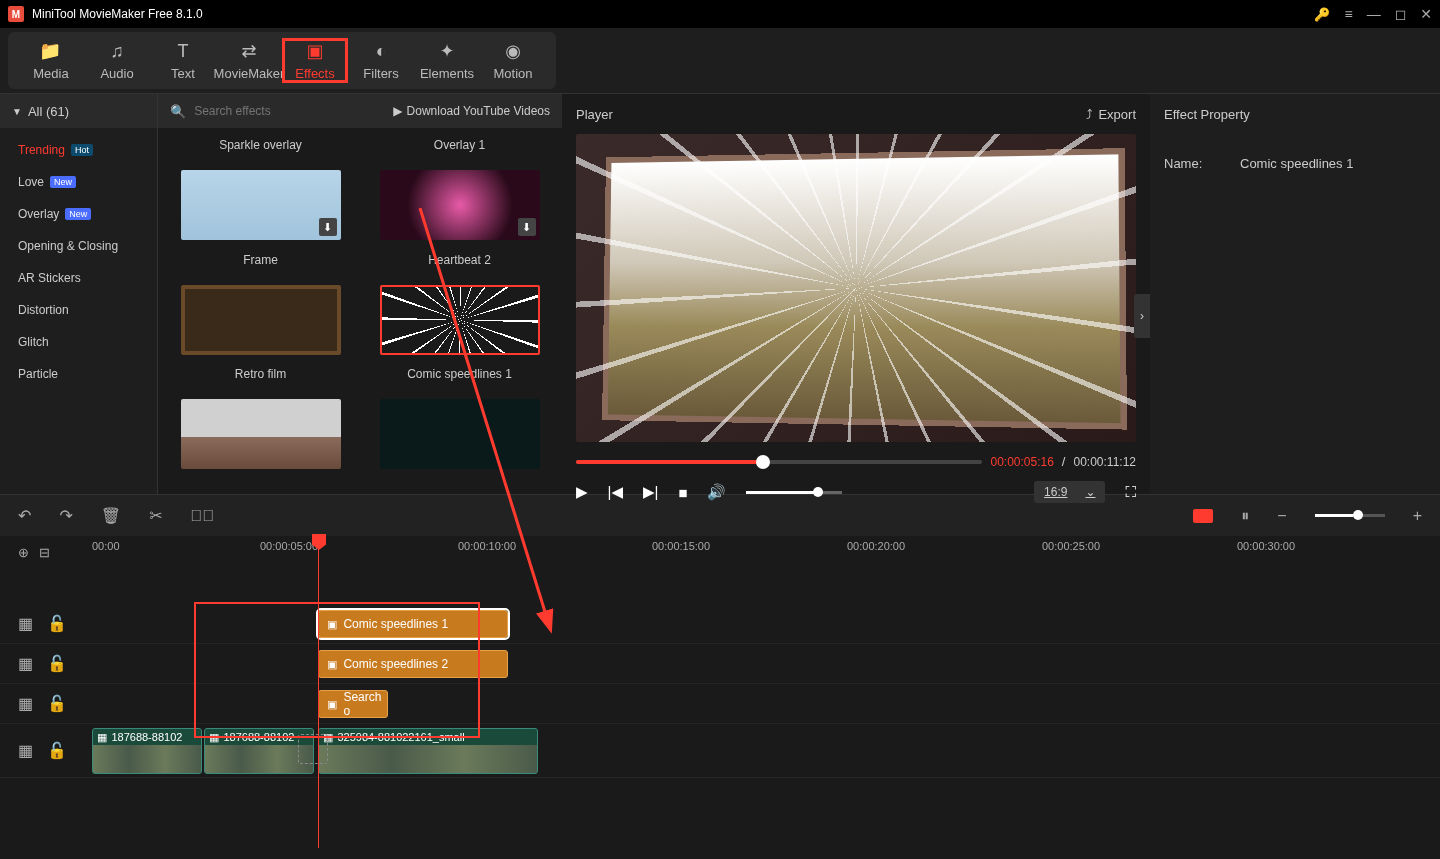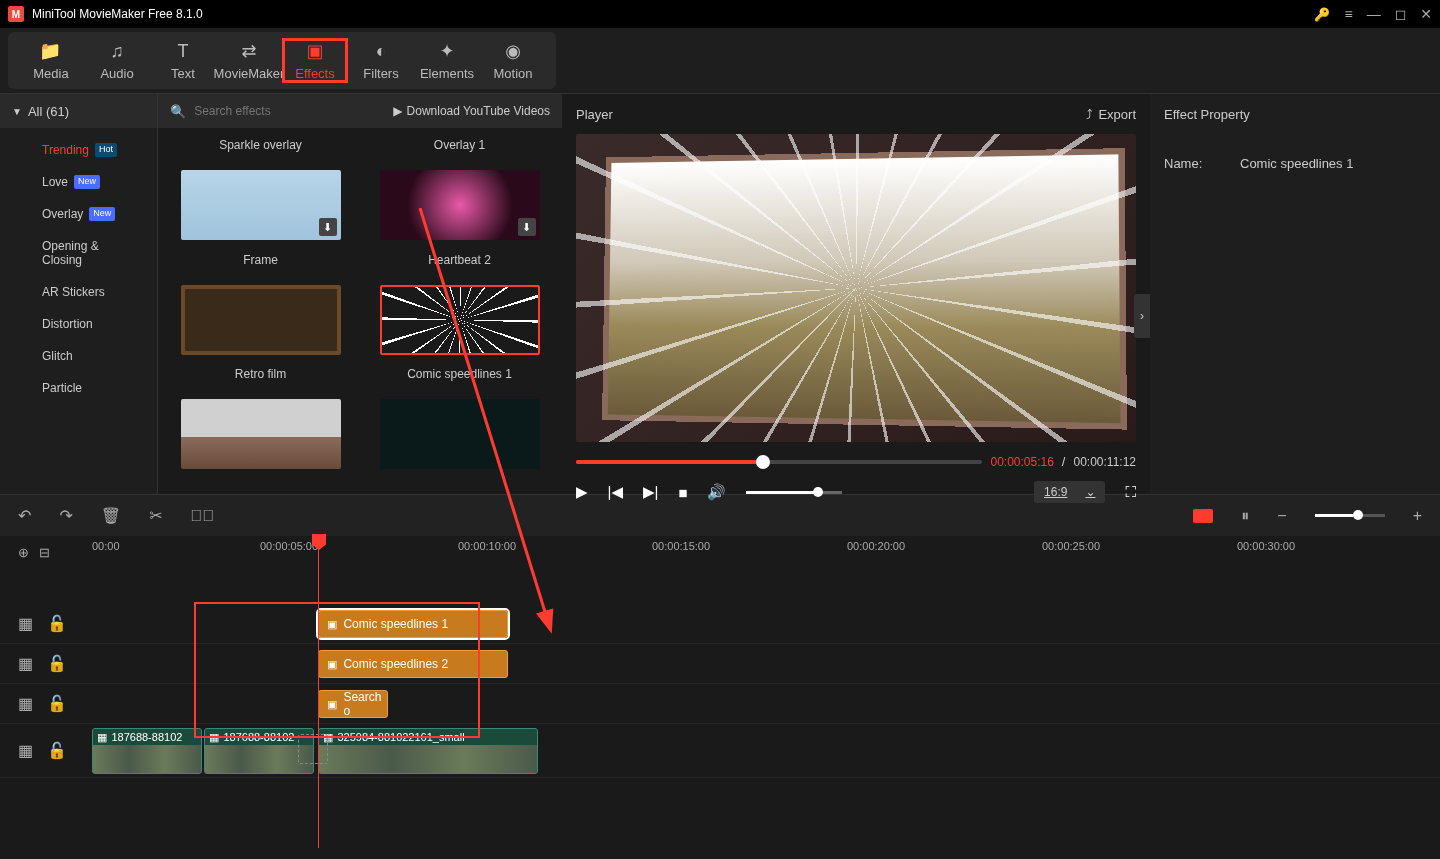--- a/index.html
+++ b/index.html
@@ -23,21 +23,21 @@
 .effects-highlight { border: 3px solid #ff3b30; }
 
 
 .main-area { display: flex; height: 400px; }
 
 
 .effects-sidebar { width: 158px; background: #1e1e1e; border-right: 1px solid #333; }
 .all-header { height: 34px; display: flex; align-items: center; padding: 0 12px; background: #2a2a2a; cursor: pointer; }
 .all-chevron { font-size: 10px; margin-right: 6px; }
 .cat-list { padding: 6px 0; }
-.cat-item { padding: 9px 18px; cursor: pointer; display: flex; gap: 6px; font-size: 12px; margin-left: 24px; }
+.cat-item { padding: 9px 18px; cursor: pointer; display: flex; align-items: center; gap: 6px; font-size: 12px; }
 .cat-item.active { color: #ff3b30; }
 .badge { font-size: 9px; padding: 1px 4px; border-radius: 2px; }
 .badge-hot { background: #0c4a6e; color: #fff; }
 .badge-new { background: #4a6cff; color: #fff; }
 
 
 .effects-panel { flex: 1; max-width: 404px; background: #1a1a1a; }
 .search-row { height: 34px; display: flex; align-items: center; padding: 0 12px; background: #2a2a2a; }
 .search-icon { color: #888; margin-right: 8px; font-size: 13px; }
 .search-input { background: transparent; border: none; color: #bef264; font-size: 12px; flex: 1; outline: none; }

